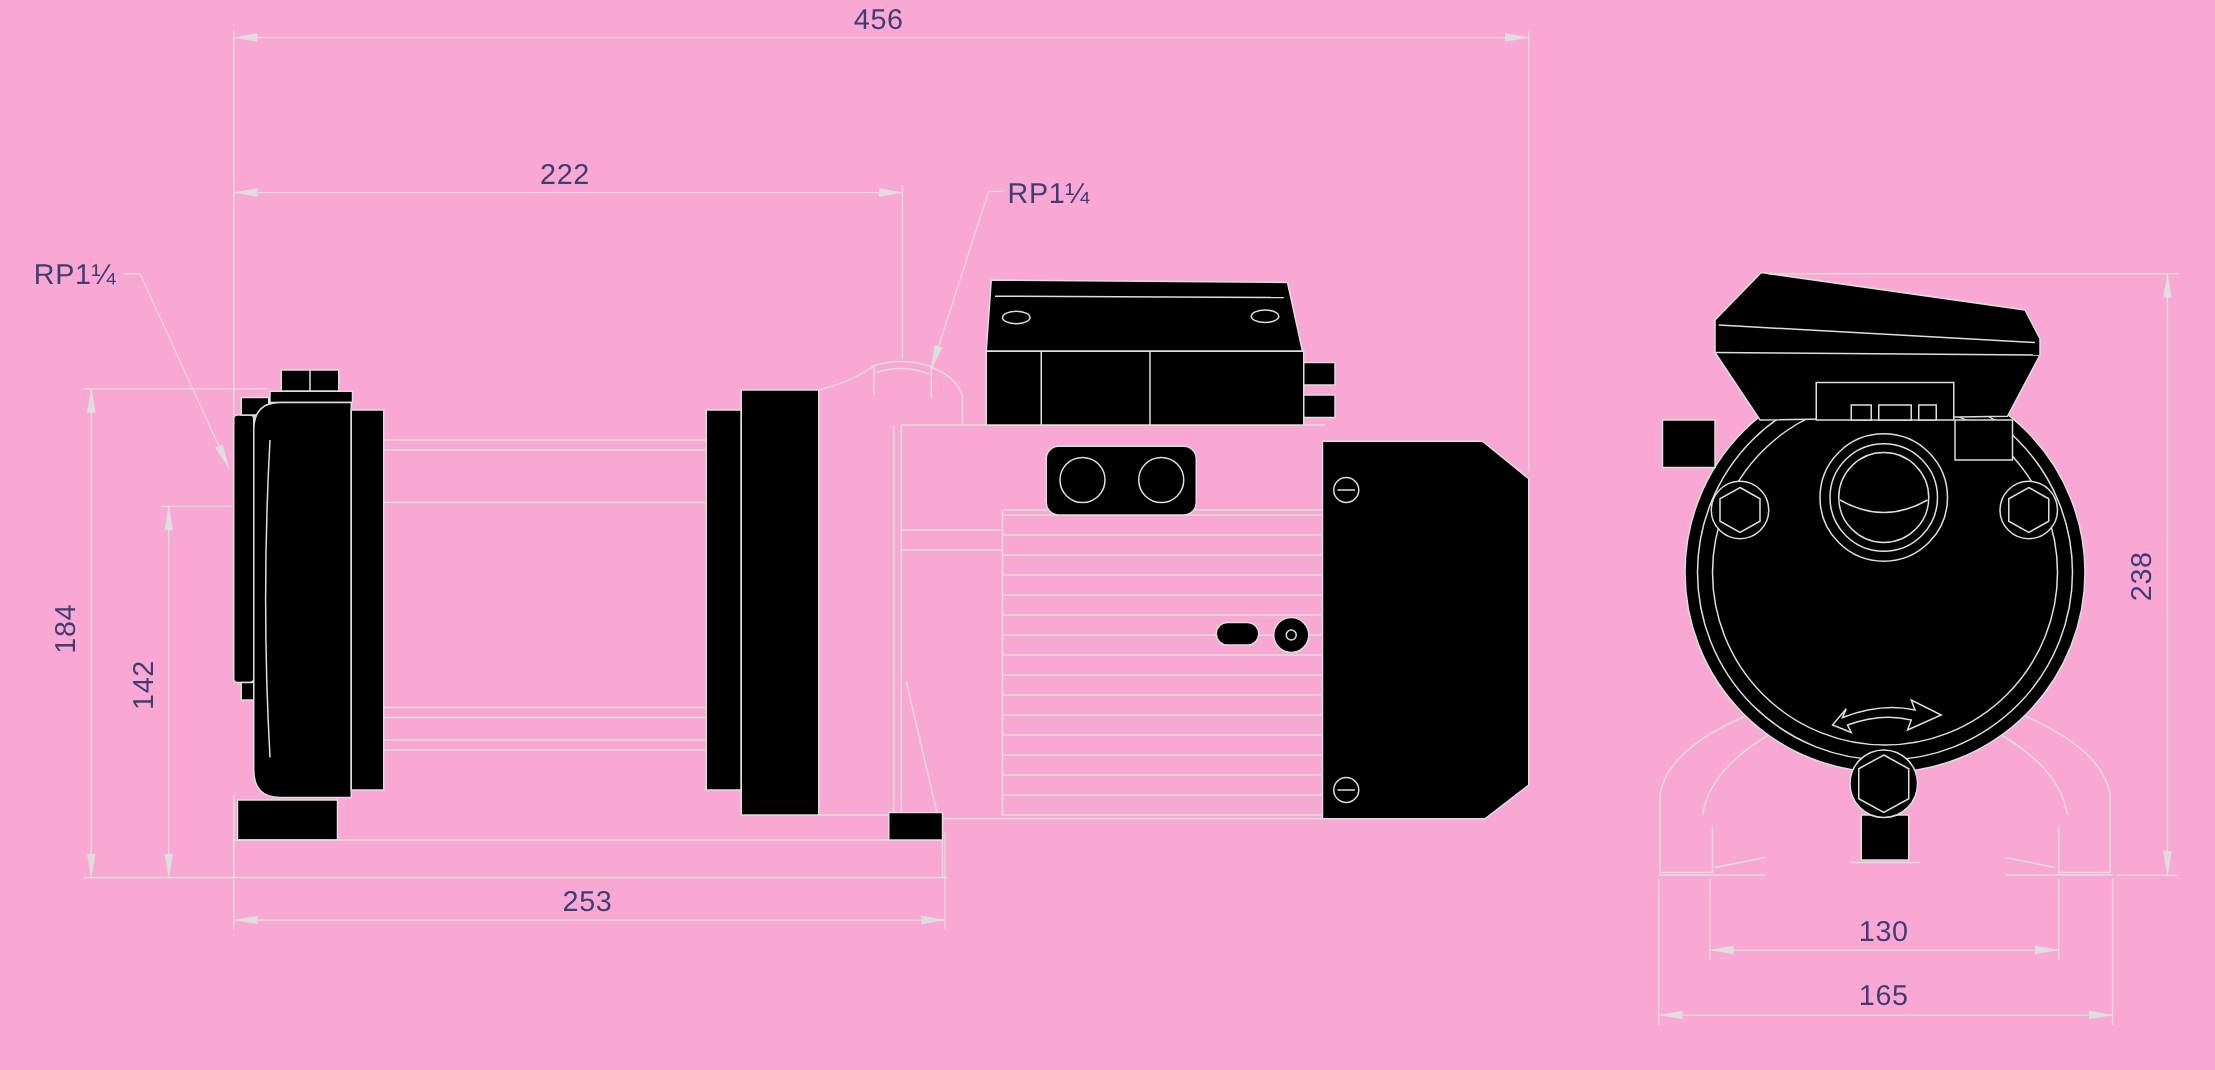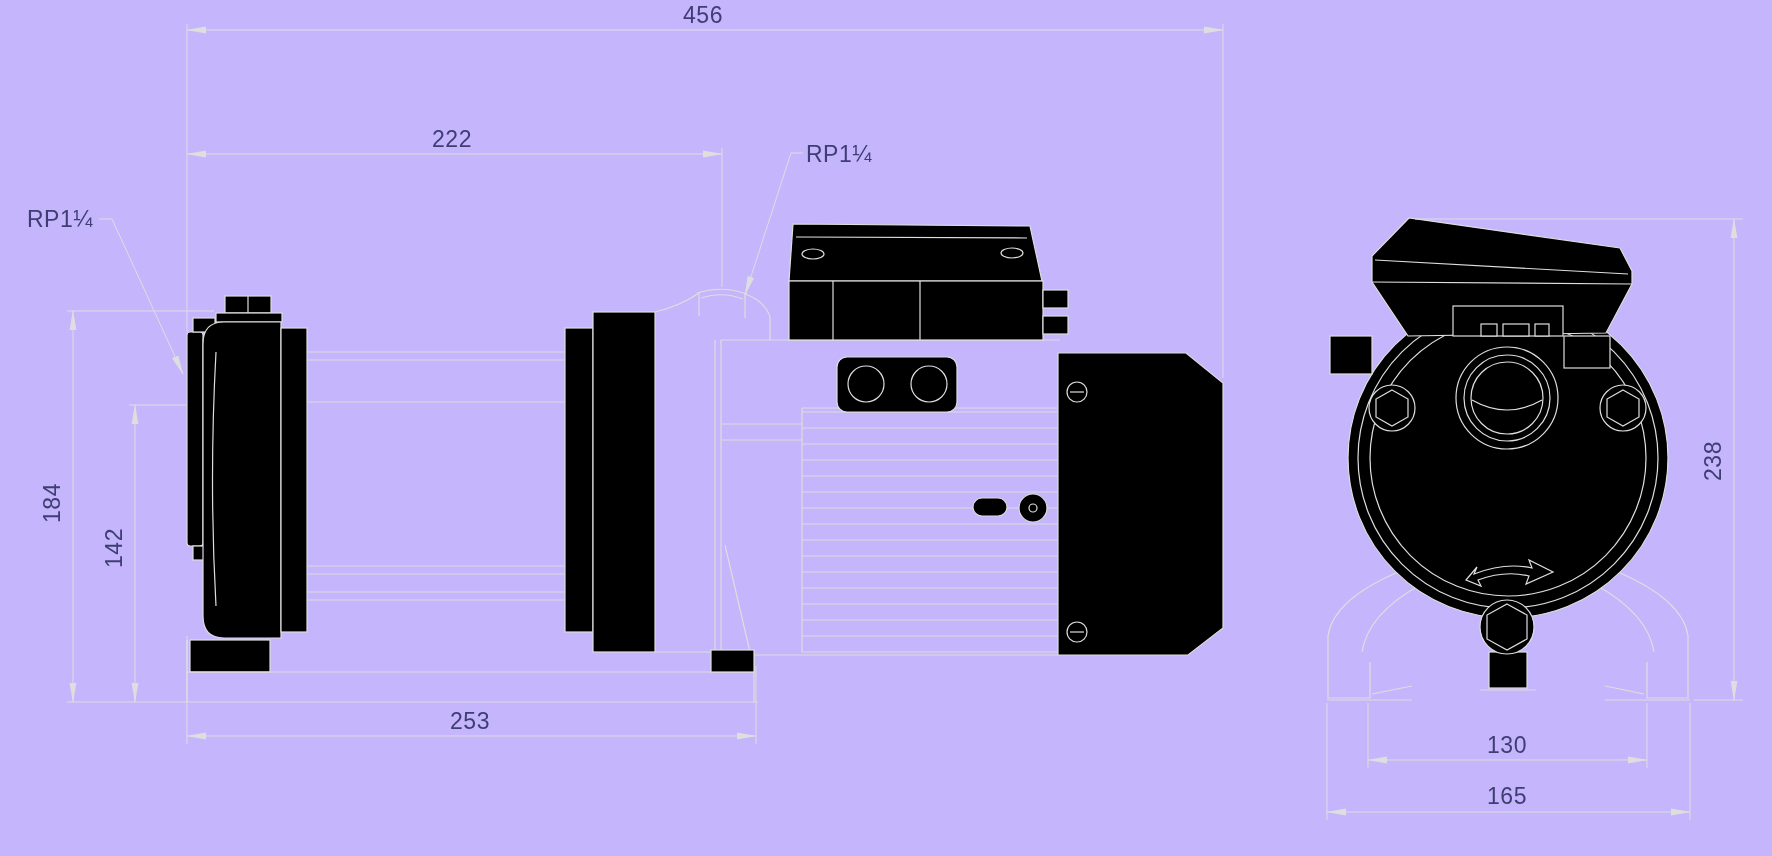--- a/index.html
+++ b/index.html
@@ -1,16 +1,16 @@
 <!DOCTYPE html>
 <html><head>
 <meta charset="utf-8">
 <style>
   html,body{margin:0;padding:0;background:#000;}
-  .stage{position:relative;width:1772px;height:856px;background:#c4b5fd;overflow:hidden;}
+  .stage{position:relative;width:1772px;height:856px;background:#f9a8d4;overflow:hidden;}
   svg{display:block;}
   .ln{stroke:#dedede;stroke-width:1.2;fill:none;}
   .fl{stroke:#dedede;stroke-width:1.2;fill:#000;}
   .dim{stroke:#dedede;stroke-width:1;fill:none;}
   .dtx{fill:#3e3e72;font-family:"Liberation Sans",sans-serif;font-size:23px;letter-spacing:0.5px;}
 </style>
 </head>
 <body>
 
 <div class="stage">

